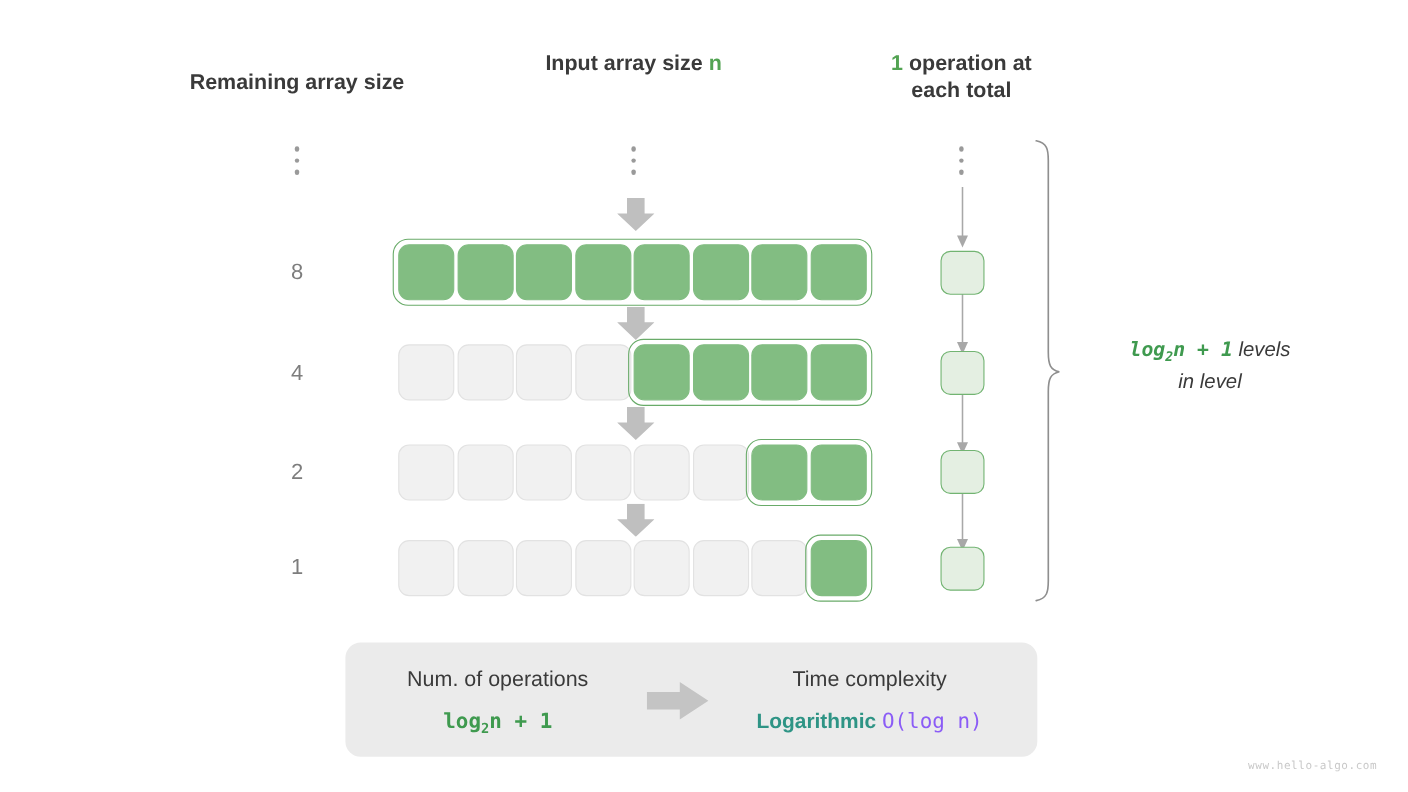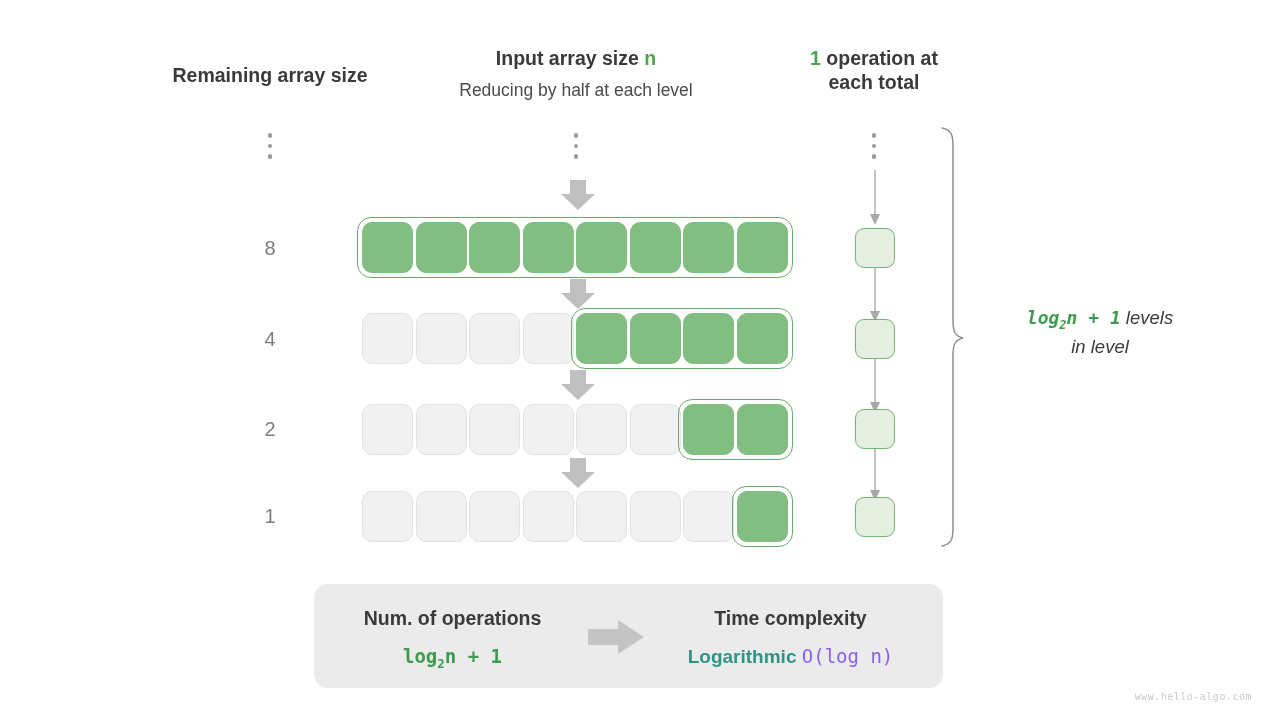--- a/index.html
+++ b/index.html
@@ -160,21 +160,21 @@
     background: #ebebeb;
     border-radius: 14px;
   }
   .sum-col {
     position: absolute;
     text-align: center;
     white-space: nowrap;
   }
   .sum-title {
     font-size: 19.5px;
-    font-weight: bold;
+    font-weight: normal;
     color: #3a3a3a;
   }
   .sum-value {
     margin-top: 15px;
     font-size: 19px;
   }
   .val-green {
     font-family: "DejaVu Sans Mono", monospace;
     font-weight: bold;
     color: #3f9a4f;
@@ -212,21 +212,20 @@
 </head>
 <body>
 
 <div id="stage">
 
   <div class="abs col-head head-remaining">Remaining array size</div>
 
   <div class="abs col-head head-input">
     <span>Input array size </span><span class="accent-n">n</span>
   </div>
-  <div class="abs head-input-sub col-head">Reducing by half at each level</div>
 
   <div class="abs col-head head-ops">
     <span class="accent-n">1</span><span> operation at</span><br>
     <span>each total</span>
   </div>
 
   <div class="abs vdots" style="left:263px; top:133px;">
     <i></i>
       <i></i>
       <i></i>

